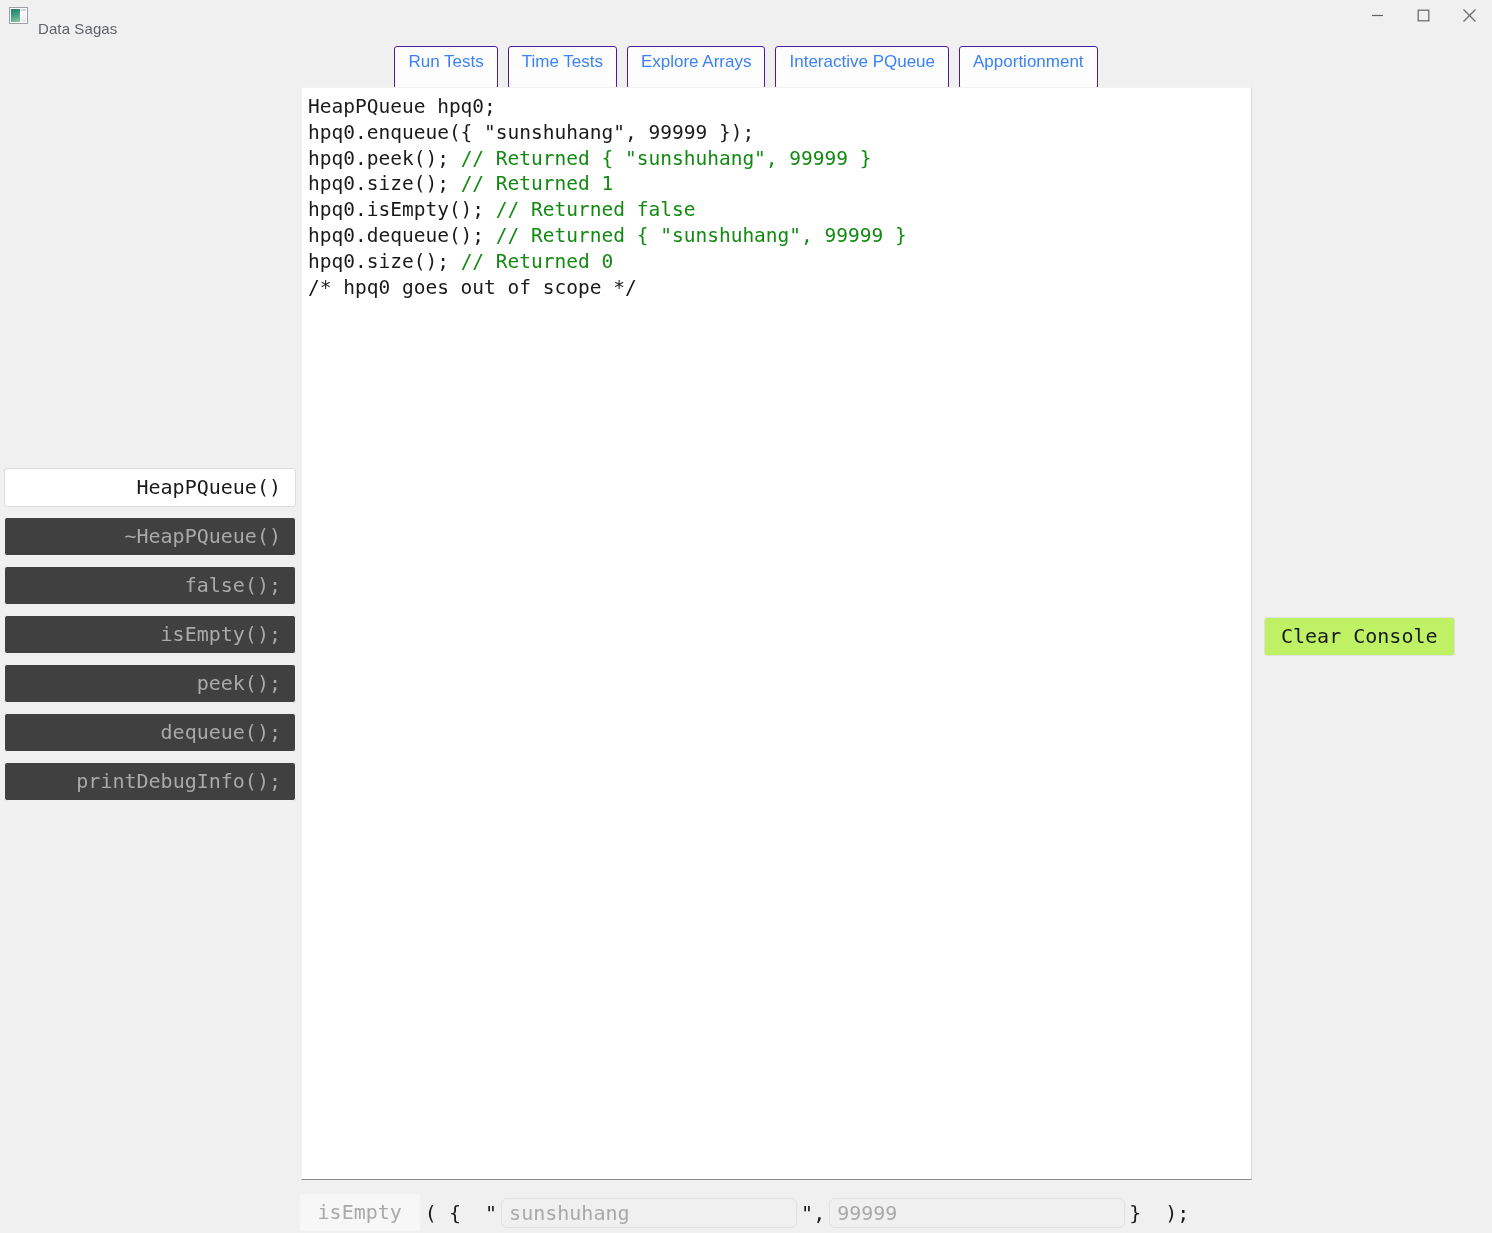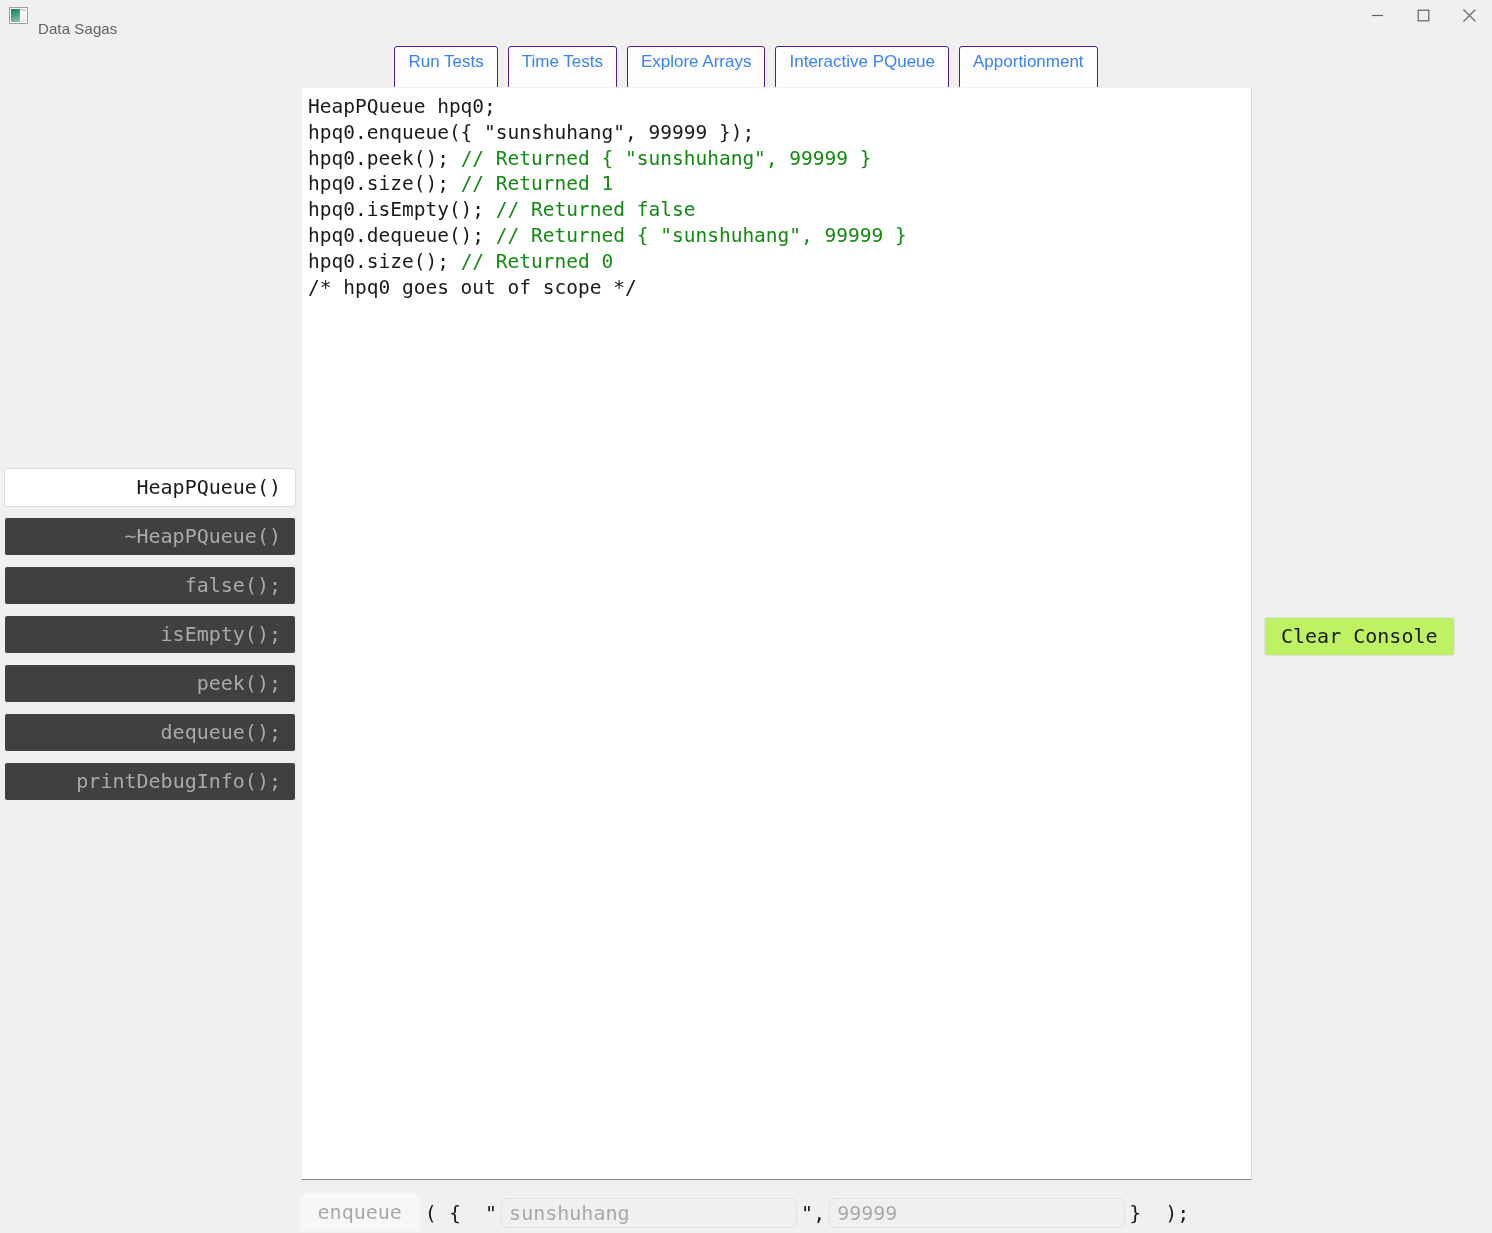--- a/index.html
+++ b/index.html
@@ -286,21 +286,21 @@
       <div class="side-btn disabled">false();</div>
       <div class="side-btn disabled">isEmpty();</div>
       <div class="side-btn disabled">peek();</div>
       <div class="side-btn disabled">dequeue();</div>
       <div class="side-btn disabled">printDebugInfo();</div>
     </div>
 
   <div class="clear-btn">Clear Console</div>
 
   <div class="bottombar">
-    <div class="bb-btn">enqueue</div>
+    <div class="bb-btn">isEmpty</div>
     <div class="bb-sep">( {  "</div>
     <input class="bb-input text" type="text" placeholder="sunshuhang" style="">
     <div class="bb-sep">",</div>
     <input class="bb-input num" type="text" placeholder="99999" style="">
     <div class="bb-sep">}  );</div>
   </div>
 
 </div>
 
 </body></html>

